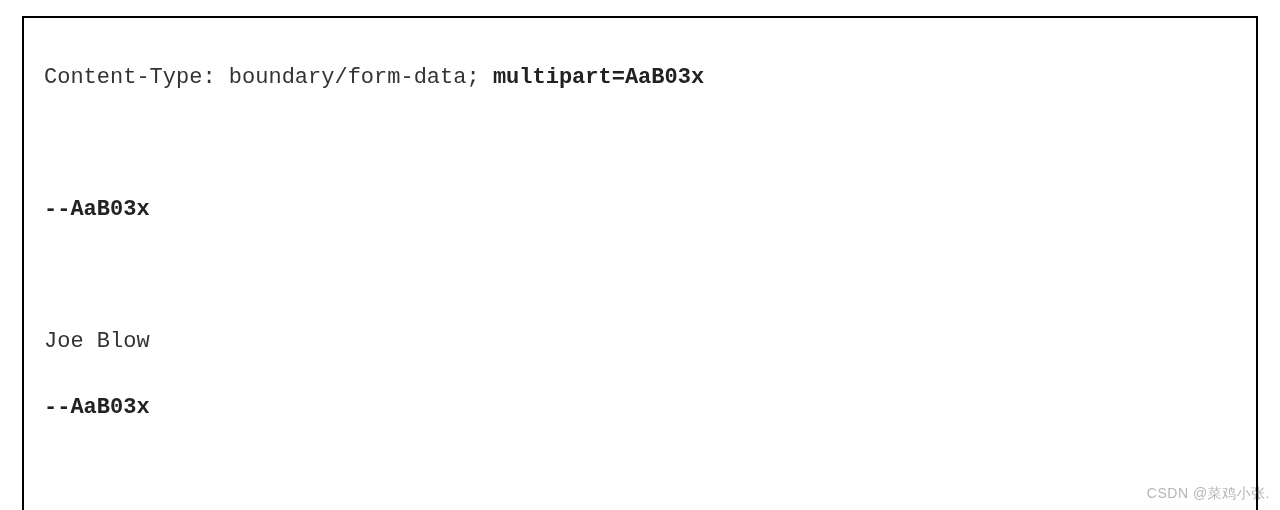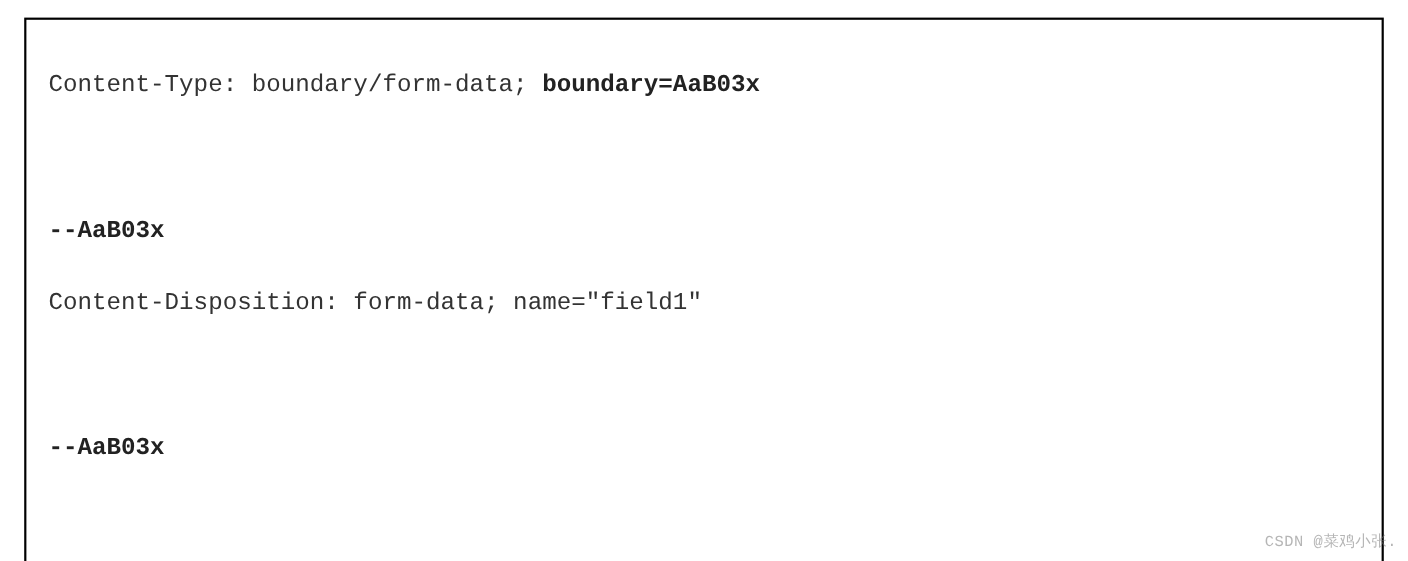--- a/index.html
+++ b/index.html
@@ -26,41 +26,41 @@
       overflow: hidden;
     }
     .bold {
       font-weight: 900;
       color: #222222;
     }
     .watermark {
       position: absolute;
       right: 10px;
       bottom: 6px;
-      font-family: Liberation Mono, monospace;
+      font-family: Liberation Sans, sans-serif;
       font-size: 14px;
       color: rgba(120,120,120,0.55);
       letter-spacing: 0.5px;
     }
     .line {
       display: block;
     }
     .blank {
       height: 1.5em;
     }
   </style>
 </head>
 <body>
 
 <div class="code-box">
-<span class="line"><span>Content-Type: boundary/form-data; </span><span class="bold">boundary=AaB03x</span></span>
+<span class="line"><span>Content-Type: boundary/form-data; </span><span class="bold">multipart=AaB03x</span></span>
 <span class="line blank"></span>
 <span class="line bold">--AaB03x</span>
-<span class="line">Content-Disposition: form-data; name="field1"</span>
 <span class="line blank"></span>
+<span class="line">Joe Blow</span>
 <span class="line bold">--AaB03x</span>
 
 
 
 
 
 </div>
 
 <div class="watermark">CSDN @菜鸡小张.</div>
 

